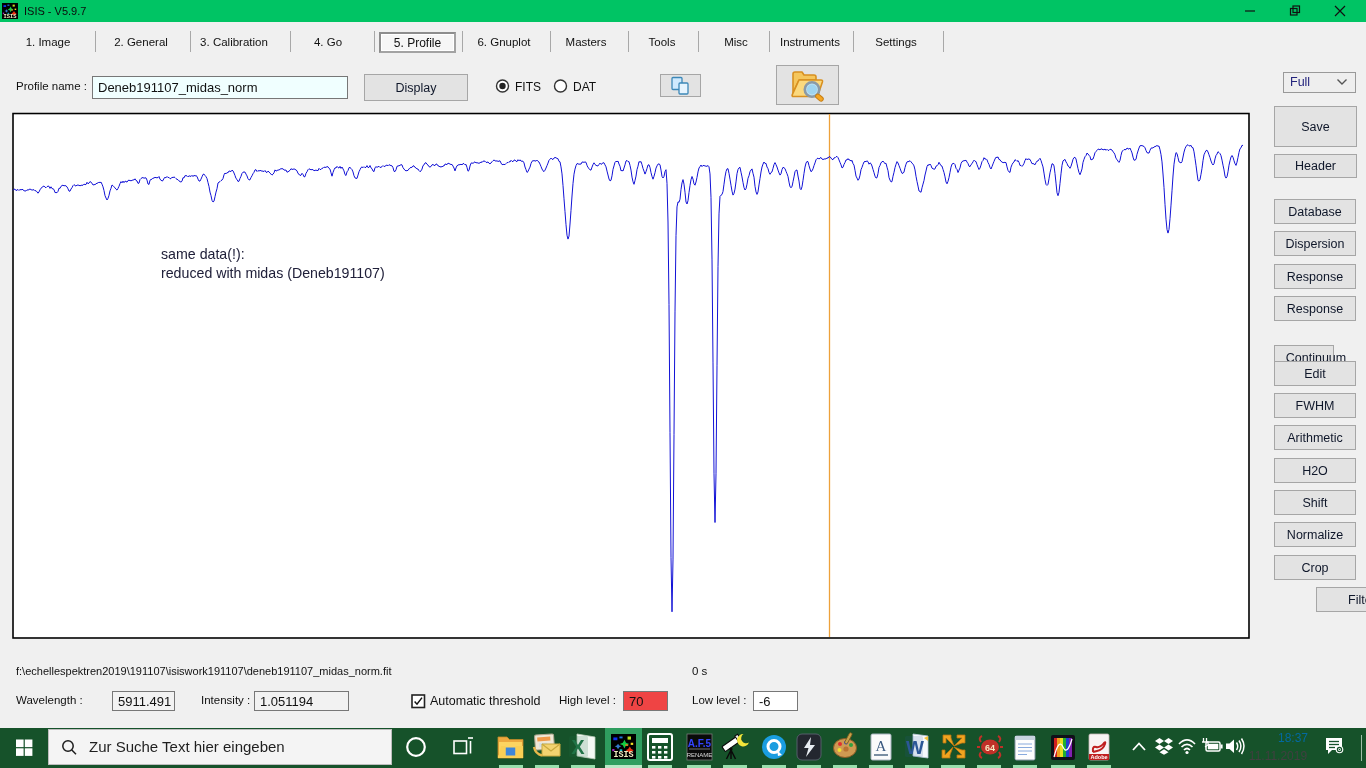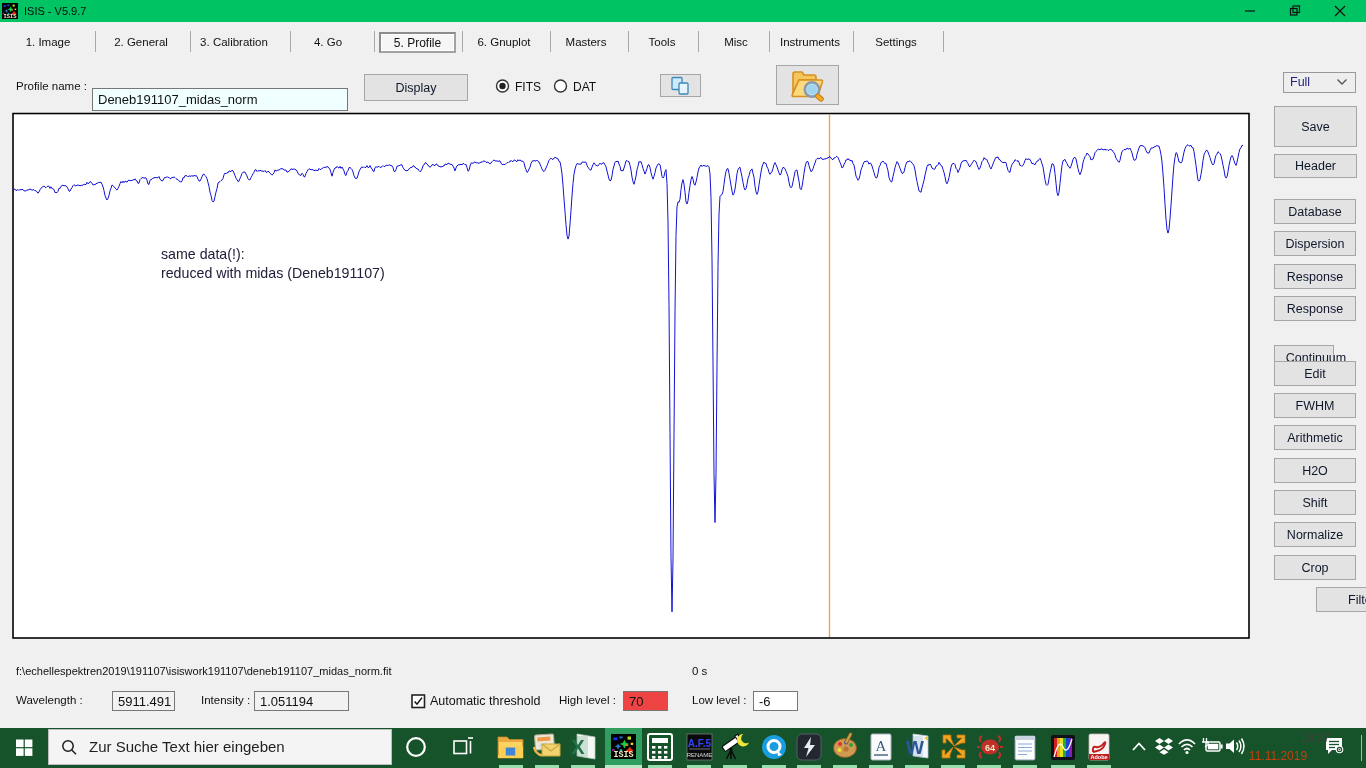--- a/index.html
+++ b/index.html
@@ -53,21 +53,21 @@
 <div class="abs tabsep" style="left:373.5px;"></div>
 <div class="abs tabsep" style="left:461.5px;"></div>
 <div class="abs tabsep" style="left:549.5px;"></div>
 <div class="abs tabsep" style="left:628px;"></div>
 <div class="abs tabsep" style="left:698px;"></div>
 <div class="abs tabsep" style="left:768.5px;"></div>
 <div class="abs tabsep" style="left:853px;"></div>
 <div class="abs tabsep" style="left:943px;"></div>
 <div class="abs seltab">5. Profile</div>
 <div class="abs lbl" style="left:16px;top:80px;">Profile name :</div>
-<div class="abs inp" style="left:92px;top:76px;width:256px;height:23px;background:#f0ffff;margin-top:12px;">Deneb191107_midas_norm</div>
+<div class="abs inp" style="left:92px;top:76px;width:256px;height:23px;background:#f0ffff;">Deneb191107_midas_norm</div>
 <div class="abs btn" style="left:364px;top:74px;width:104px;height:27px;">Display</div>
 <svg class="abs" style="left:490px;top:74px" width="130" height="24" viewBox="0 0 130 24">
 <circle cx="12.5" cy="12" r="6" fill="#fff" stroke="#333" stroke-width="1.4"></circle>
 <circle cx="12.5" cy="12" r="3.2" fill="#222"></circle>
 <circle cx="70.5" cy="12" r="6" fill="#fff" stroke="#333" stroke-width="1.4"></circle>
 </svg>
 <div class="abs lbl" style="left:515px;top:80px;font-size:12px;">FITS</div>
 <div class="abs lbl" style="left:573px;top:80px;font-size:12px;">DAT</div>
 <div class="abs btn" style="left:660px;top:74px;width:41px;height:23px;"></div>
 <svg class="abs" style="left:670px;top:76px" width="22" height="20" viewBox="0 0 22 20">
@@ -309,22 +309,22 @@
         <line x1="3" y1="3.5" x2="13" y2="3.5"></line>
         <line x1="3" y1="6.5" x2="13" y2="6.5"></line>
         <line x1="3" y1="9.5" x2="9" y2="9.5"></line>
       </g>
 <circle cx="13.5" cy="11.5" r="3.8" fill="#fff"></circle>
 <circle cx="13.5" cy="11.5" r="2.1" fill="none" stroke="#16522a" stroke-width="1.2"></circle>
 <circle cx="13.5" cy="11.5" r="0.8" fill="#16522a"></circle>
 </g>
     <line x1="1361.5" y1="7" x2="1361.5" y2="33" stroke="#9fbfa8" stroke-width="1"></line>
   </svg>
-<div class="abs" style="left:1300px;top:731px;width:60px;text-align:left;font-size:12px;color:#404040;">18:37</div>
-<div class="abs" style="left:1240px;top:749px;width:76px;text-align:center;font-size:12px;color:#c2410c;">11.11.2019</div>
+<div class="abs" style="left:1248px;top:731px;width:60px;text-align:right;font-size:12px;color:#0369a1;">18:37</div>
+<div class="abs" style="left:1240px;top:749px;width:76px;text-align:center;font-size:12px;color:#404040;">11.11.2019</div>
 <svg class="abs" style="left:611px;top:734px" width="25" height="25" viewBox="0 0 16 16">
 <rect width="16" height="16" fill="#000"></rect>
 <rect x="1.5" y="2.2" width="2.6" height="1.8" fill="#1133ee"></rect>
 <rect x="5.4" y="1.6" width="2" height="1.2" fill="#2277dd"></rect>
 <rect x="10.6" y="1.6" width="2.2" height="2" fill="#bbdd22"></rect>
 <path d="M8.6 3.6 L9.6 5.6 L11.6 6.4 L9.6 7.2 L8.6 9.2 L7.6 7.2 L5.6 6.4 L7.6 5.6 Z" fill="#11cc44"></path>
 <path d="M4.5 6.2 L5.3 7.4 L6.6 7.9 L5.3 8.5 L4.5 9.8 L3.7 8.5 L2.4 7.9 L3.7 7.4 Z" fill="#3377cc"></path>
 <rect x="9.2" y="6.6" width="1.8" height="1" fill="#ee8822"></rect>
 <rect x="12.6" y="5.6" width="1.6" height="1.4" fill="#eedd22"></rect>
 <path d="M12 8 L13 9.6 L14.6 10.4 L13 11.2 L12 12.8 L11 11.2 L9.4 10.4 L11 9.6 Z" fill="#ee3311"></path>

